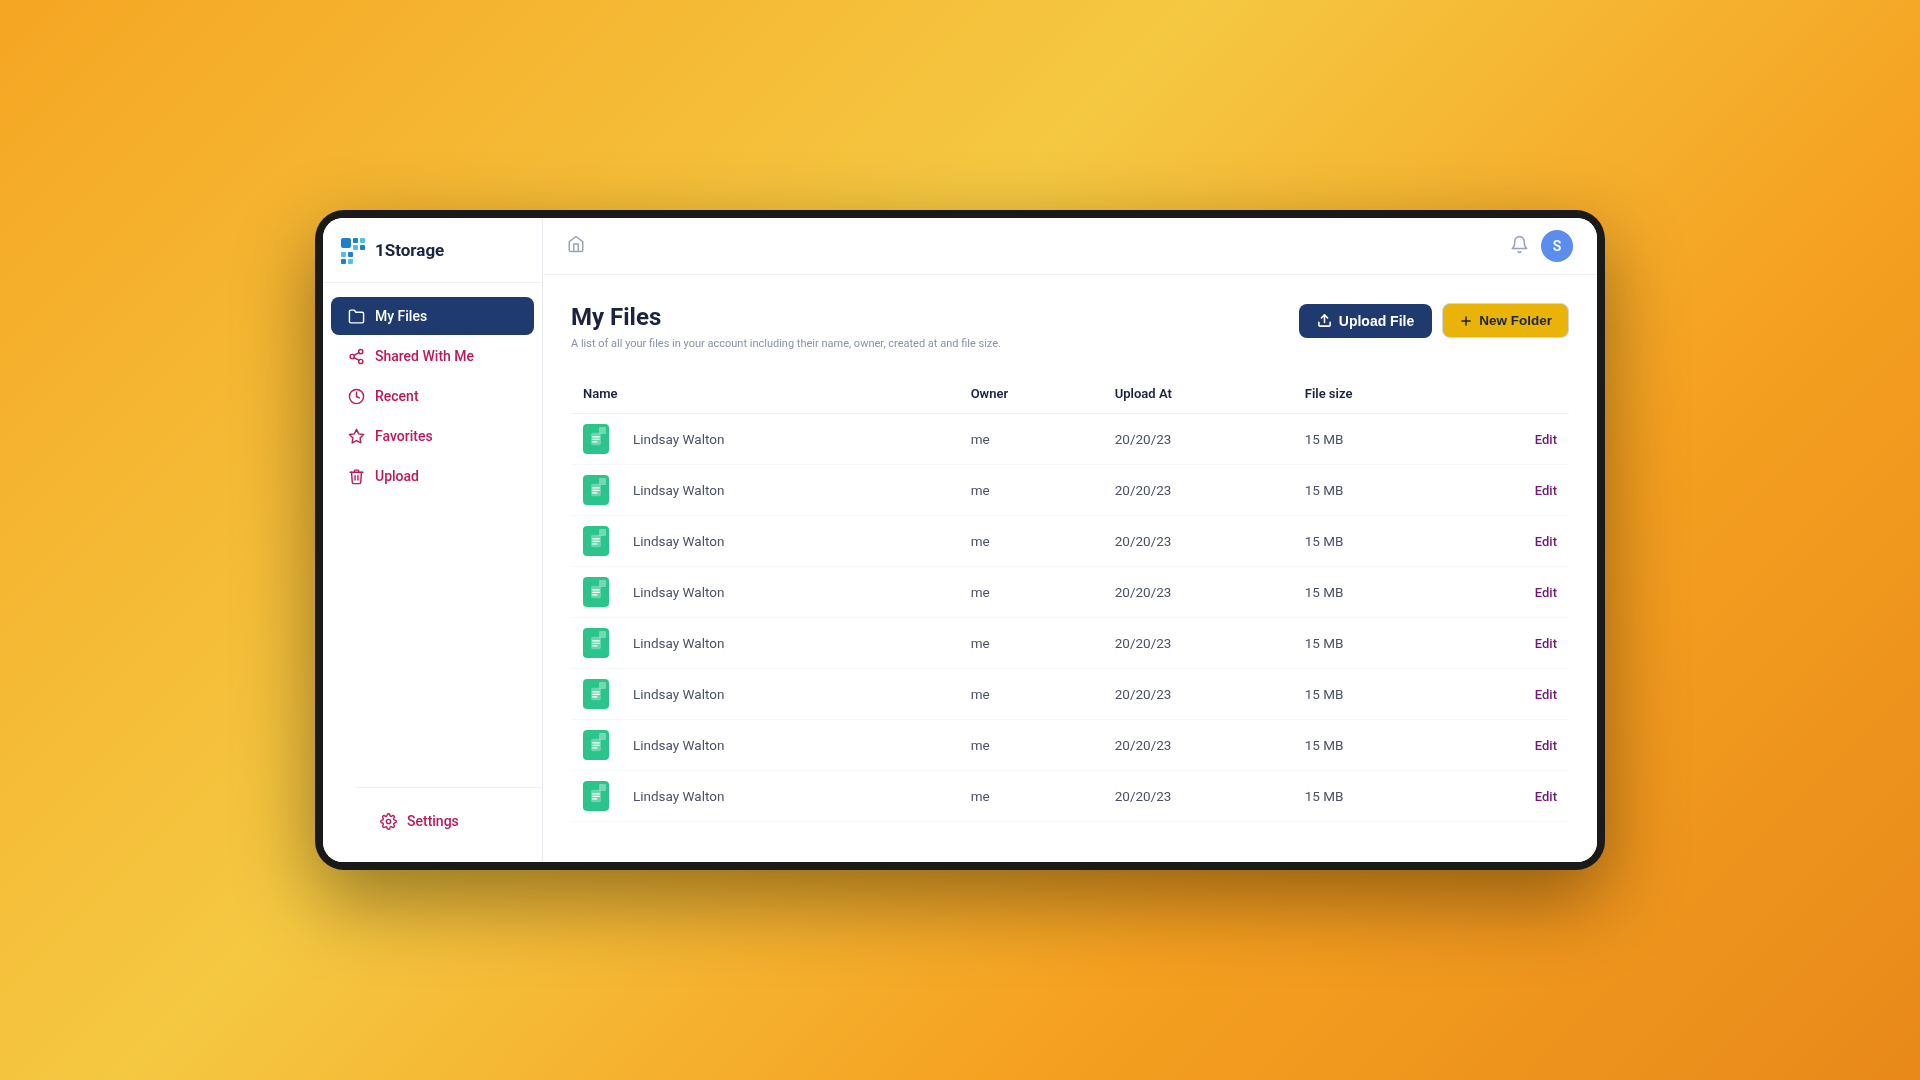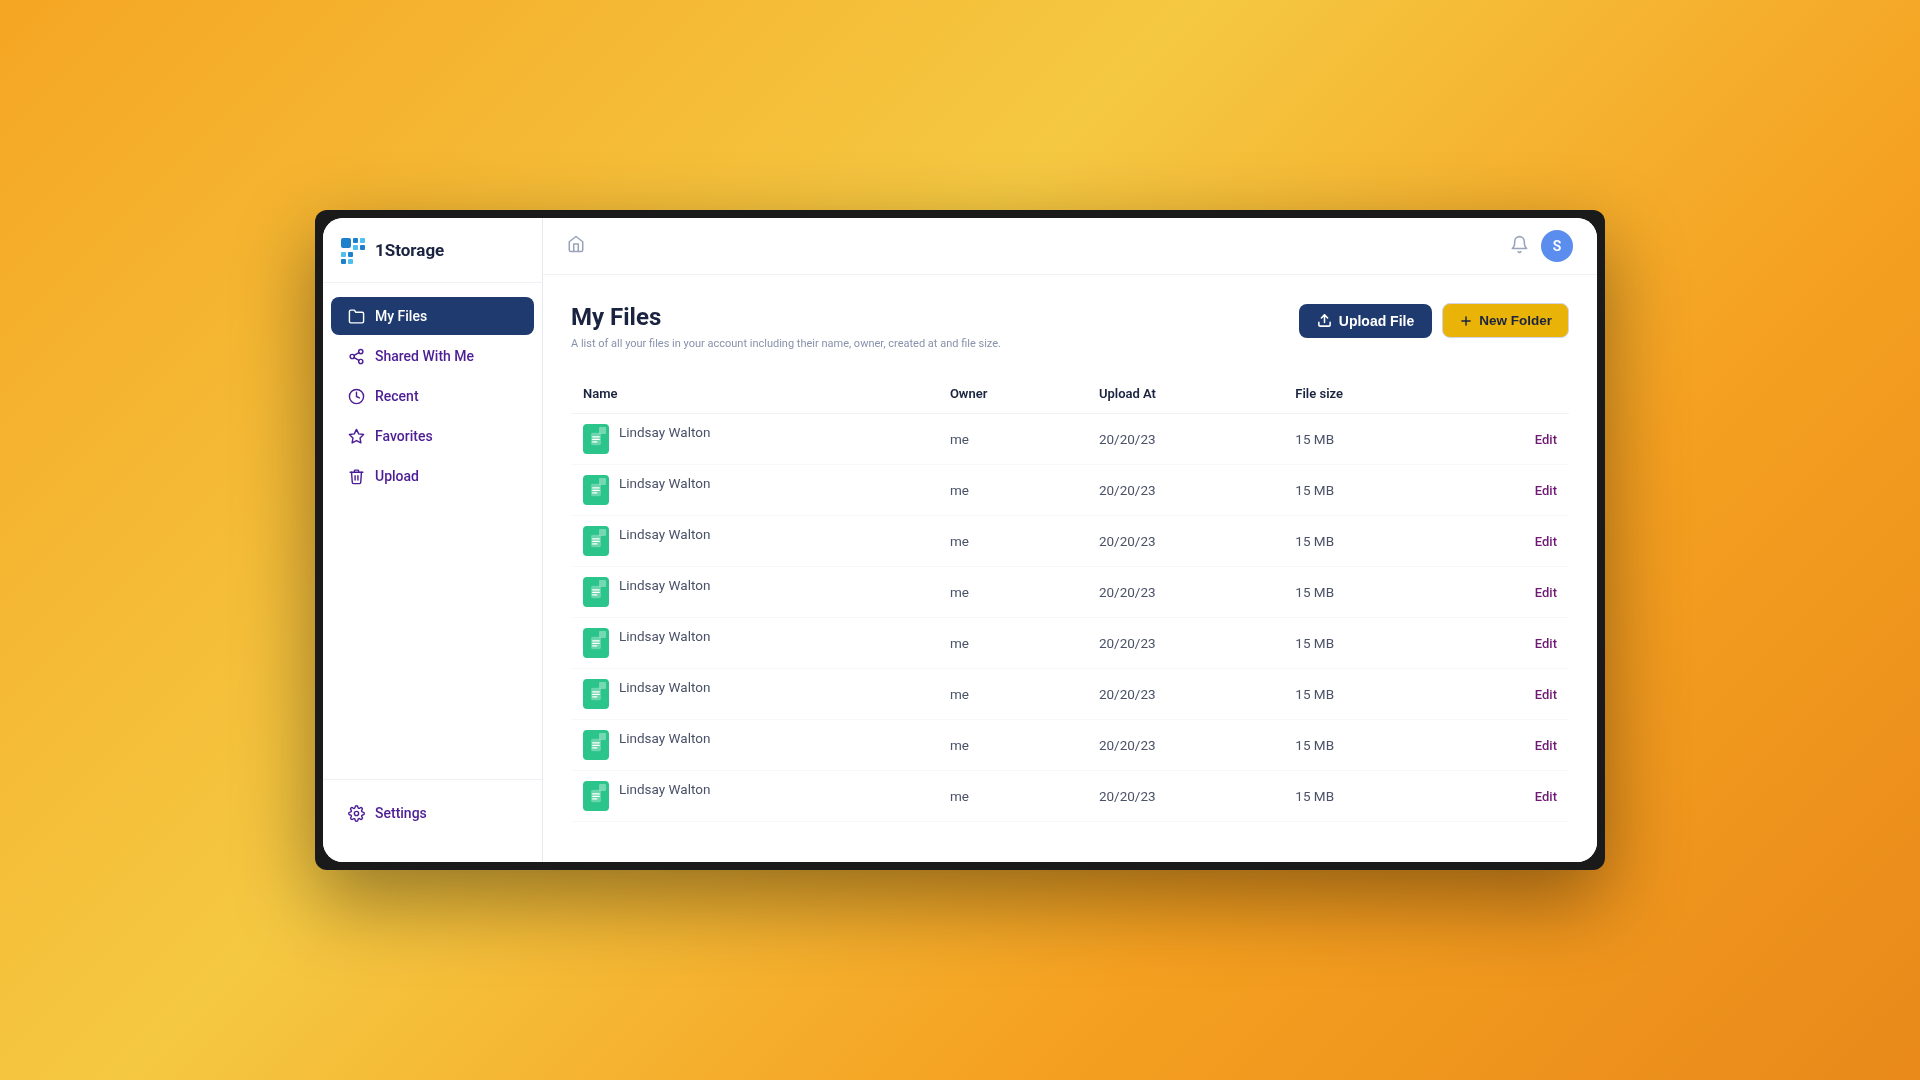--- a/index.html
+++ b/index.html
@@ -11,21 +11,21 @@
       display: flex;
       align-items: center;
       justify-content: center;
       font-family: -apple-system, BlinkMacSystemFont, 'Segoe UI', Roboto, sans-serif;
     }
 
     .device-frame {
       width: 1290px;
       height: 660px;
       background: #1a1a1a;
-      border-radius: 12px;
+      border-radius: 29px;
       padding: 8px;
       box-shadow: 0 30px 80px rgba(0,0,0,0.4);
     }
 
     .app-window {
       width: 100%;
       height: 100%;
       background: #f5f6fa;
       border-radius: 20px;
       display: flex;
@@ -68,21 +68,21 @@
     }
 
     .nav-item {
       display: flex;
       align-items: center;
       gap: 10px;
       padding: 10px 16px;
       cursor: pointer;
       border-radius: 8px;
       margin: 2px 8px;
-      color: #4c1d95;
+      color: #be185d;
       font-size: 14px;
       font-weight: 500;
       transition: background 0.15s;
     }
 
     .nav-item.active {
       background: #1e3a6e;
       color: #fff;
     }
 
@@ -92,22 +92,23 @@
       width: 18px;
       height: 18px;
       display: flex;
       align-items: center;
       justify-content: center;
       font-size: 16px;
       flex-shrink: 0;
     }
 
     .sidebar-bottom {
-      padding: 12px 0 28px;
+      padding: 12px 0 20px;
       border-top: 1px solid #f0f1f5;
+      margin-left: 32px;
     }
 
     
     .main-content {
       flex: 1;
       display: flex;
       flex-direction: column;
       background: #fff;
     }
 
@@ -250,21 +251,22 @@
       font-size: 13.5px;
       color: #4a5268;
     }
 
     .files-table td:last-child {
       text-align: right;
     }
 
     .file-name-cell {
       display: flex;
-      gap: 10px;
+      align-items: center;
+      gap: 24px;
     }
 
     .file-icon {
       width: 26px;
       height: 30px;
       background: #2bc48a;
       border-radius: 4px;
       display: flex;
       align-items: center;
       justify-content: center;

